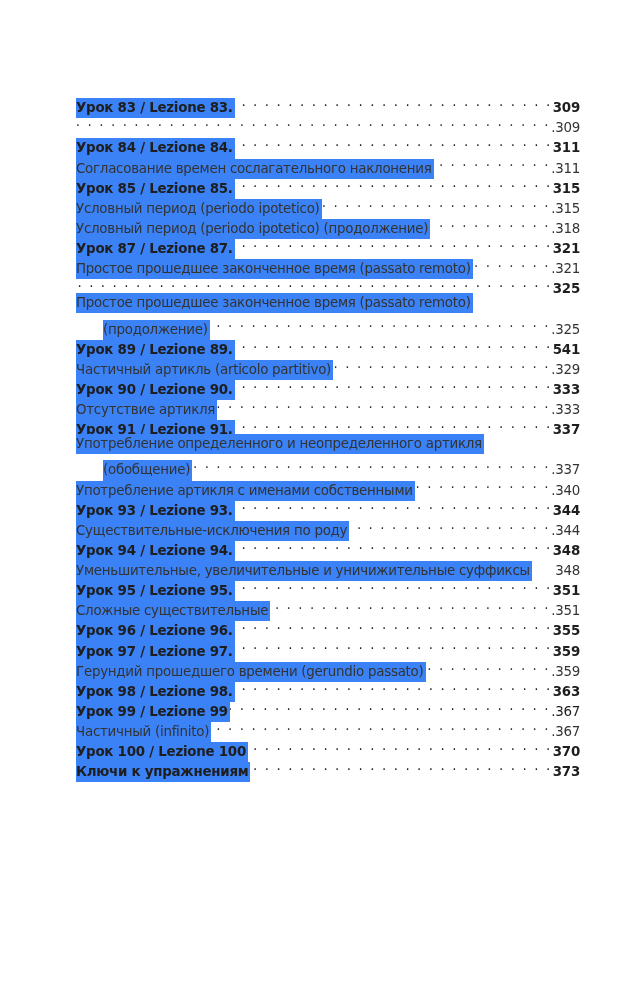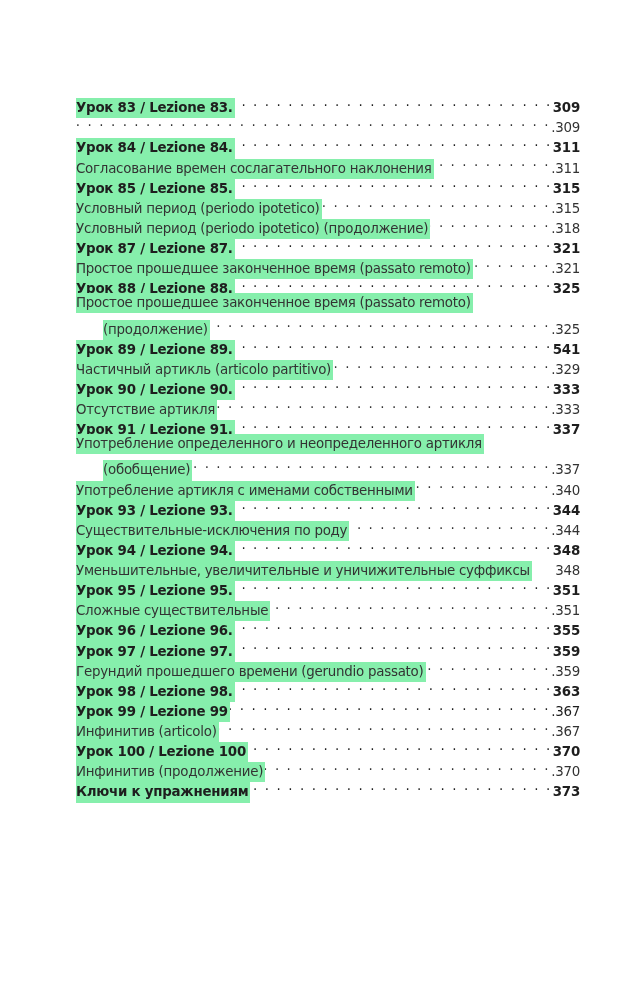--- a/index.html
+++ b/index.html
@@ -15,21 +15,21 @@
     letter-spacing: -0.25px;
   }
   .entry { position: relative; line-height: 20.13px; }
   .line {
     display: flex;
     align-items: baseline;
     height: 20.13px;
     white-space: nowrap;
   }
   .line.indent { padding-left: 27px; }
-  .title { flex: 0 0 auto; background: #86efac; padding-right: 2px; }
+  .title { flex: 0 0 auto; background: #3b82f6; padding-right: 2px; }
   .leader {
     flex: 1 1 auto;
     overflow: hidden;
     position: relative;
     height: 20.13px;
   }
   .leader::after {
     content: ". . . . . . . . . . . . . . . . . . . . . . . . . . . . . . . . . . . . . . . . . . . . . . . . . . . . . . . . . . . . . . . . . . . . . . . .";
     position: absolute;
     right: 0;
@@ -104,21 +104,20 @@
     </div>
     <div class="entry topic">
       <div class="line">
         <span class="title">Простое прошедшее законченное время (passato remoto)</span>
         <span class="leader"></span>
         <span class="page">.321</span>
       </div>
     </div>
     <div class="entry lesson">
       <div class="line">
-        <span class="title">Урок 88 / Lezione 88.</span>
         <span class="leader"></span>
         <span class="page">325</span>
       </div>
     </div>
     <div class="entry topic">
       <div class="line">
         <span class="title">Простое прошедшее законченное время (passato remoto)</span>
       </div>
       <div class="line indent">
         <span class="title">(продолжение)</span>
@@ -250,37 +249,30 @@
     </div>
     <div class="entry lesson plain-page">
       <div class="line">
         <span class="title">Урок 99 / Lezione 99</span>
         <span class="leader"></span>
         <span class="page">.367</span>
       </div>
     </div>
     <div class="entry topic">
       <div class="line">
-        <span class="title">Инфинитив (articolo)</span>
+        <span class="title">Частичный (infinito)</span>
         <span class="leader"></span>
         <span class="page">.367</span>
       </div>
     </div>
     <div class="entry lesson">
       <div class="line">
         <span class="title">Урок 100 / Lezione 100</span>
         <span class="leader"></span>
         <span class="page">370</span>
-      </div>
-    </div>
-    <div class="entry topic">
-      <div class="line">
-        <span class="title">Инфинитив (продолжение)</span>
-        <span class="leader"></span>
-        <span class="page">.370</span>
       </div>
     </div>
     <div class="entry lesson">
       <div class="line">
         <span class="title">Ключи к упражнениям</span>
         <span class="leader"></span>
         <span class="page">373</span>
       </div>
     </div>
   </div>

